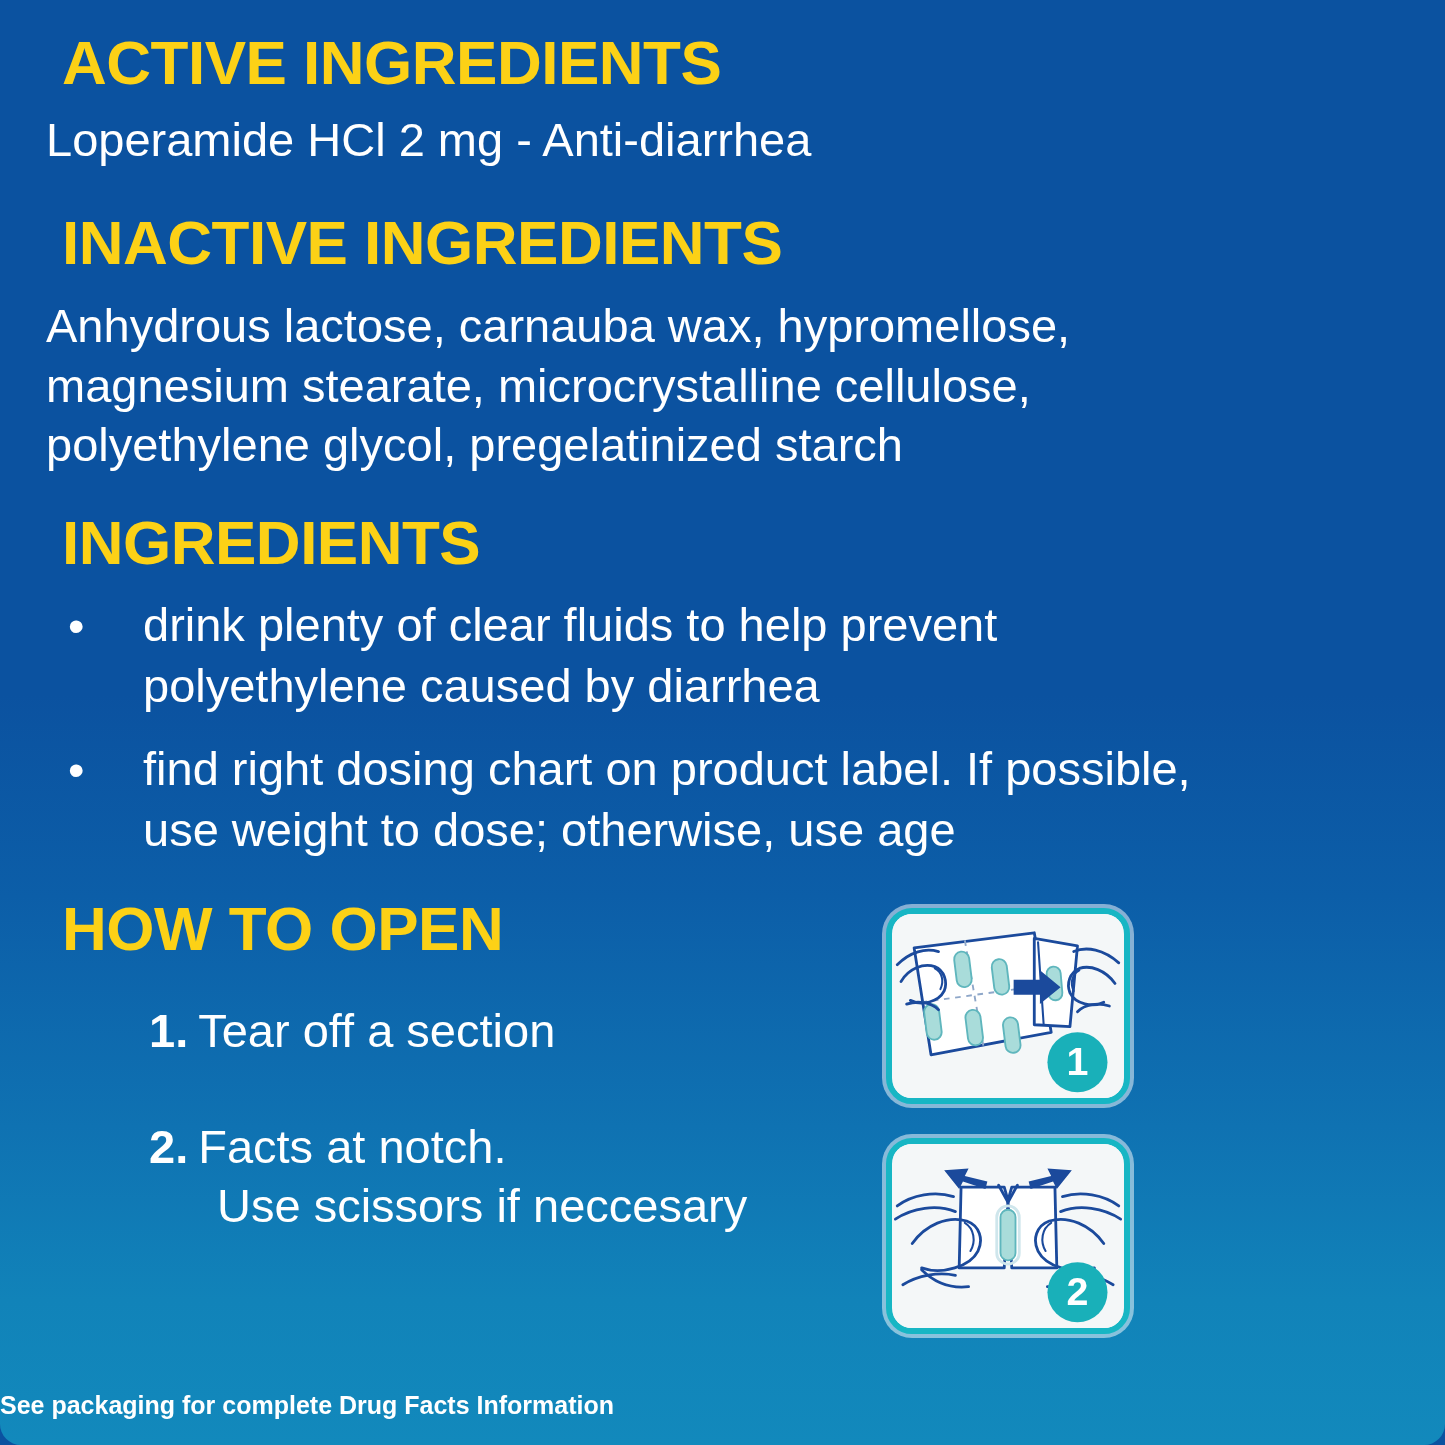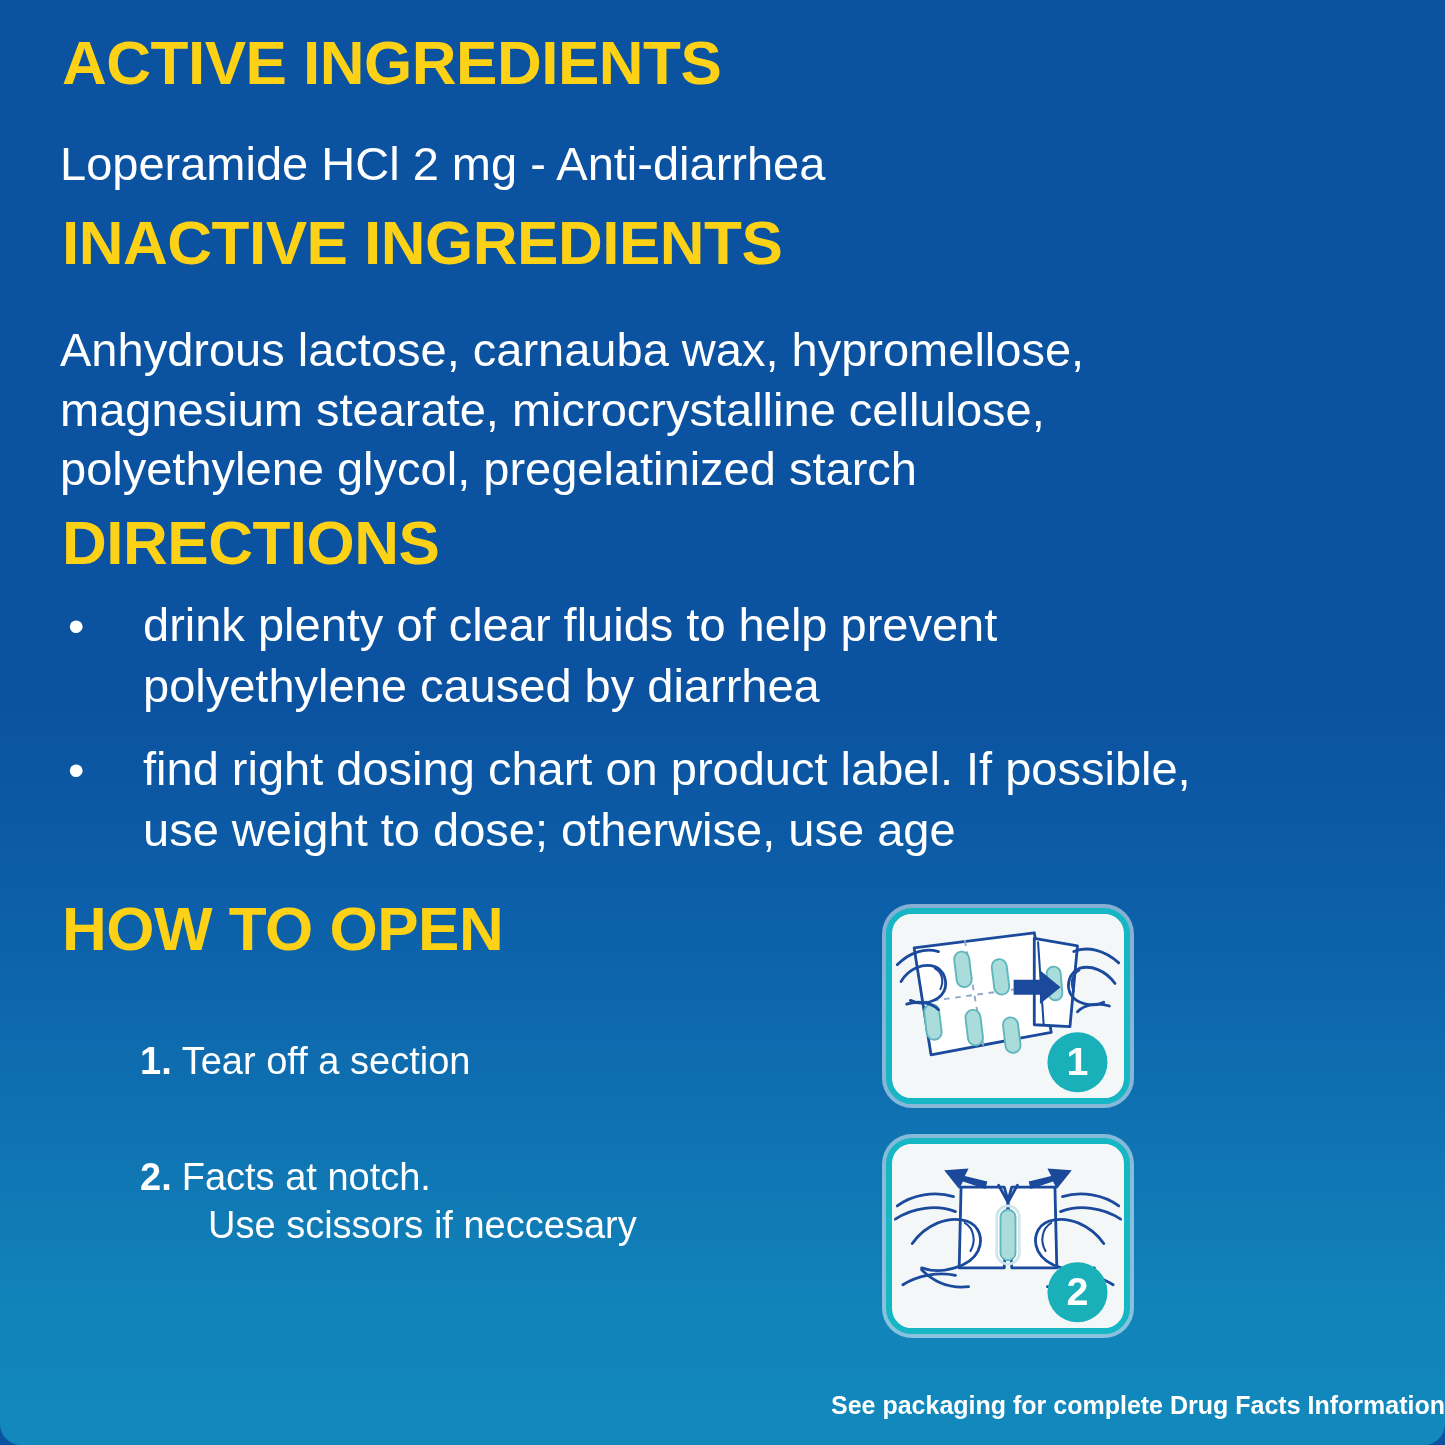--- a/index.html
+++ b/index.html
@@ -29,25 +29,24 @@
     position: absolute;
     left: 62px;
     color: #fcd116;
     font-weight: bold;
     letter-spacing: -0.5px;
     white-space: nowrap;
     line-height: 1;
   }
   .body-text {
     position: absolute;
-    left: 60px;
+    left: 46px;
     color: #ffffff;
     font-weight: 300;
     line-height: 1.27;
-    margin-top: 24px;
   }
 
   
   #h-active      { top: 32px;  font-size: 62px; }
   #p-active      { top: 110px; font-size: 47px; }
 
   
   #h-inactive    { top: 212px; font-size: 62px; }
   #p-inactive    { top: 296px; font-size: 47px; width: 1290px; }
 
@@ -75,43 +74,42 @@
     margin-left: 81px;
   }
   #b1 { top: 594px; }
   #b2 { top: 738px; }
 
   
   #h-howto { top: 898px; font-size: 62px; }
 
   .step-row {
     position: absolute;
-    left: 140px;
-    color: #ffffff;
-    font-size: 38px;
+    left: 149px;
+    color: #ffffff;
+    font-size: 47px;
     font-weight: 300;
     line-height: 1.25;
-    margin-top: 36px;
   }
   .step-row .num {
     font-weight: bold;
     margin-right: 10px;
   }
   .step-row .stxt { font-weight: 300; }
   .step-row .sub  { display: block; margin-left: 68px; }
   #s1 { top: 1002px; }
   #s2 { top: 1118px; }
 
   
   #footer {
     position: absolute;
     left: 0;
     right: 0;
     top: 1391px;
-    text-align: right;
+    text-align: left;
     color: #ffffff;
     font-size: 25px;
     font-weight: bold;
   }
 
   
   .panel {
     position: absolute;
     left: 886px;
     width: 244px;
@@ -137,21 +135,21 @@
   <div class="body-text" id="p-active">Loperamide HCl 2 mg - Anti-diarrhea</div>
 
   <div class="sect-head" id="h-inactive">INACTIVE INGREDIENTS</div>
 
   <div class="body-text" id="p-inactive">
     <div>Anhydrous lactose, carnauba wax, hypromellose,</div>
     <div>magnesium stearate, microcrystalline cellulose,</div>
     <div>polyethylene glycol, pregelatinized starch</div>
   </div>
 
-  <div class="sect-head" id="h-directions">DIRECTIONS</div>
+  <div class="sect-head" id="h-directions">INGREDIENTS</div>
 
   <div class="bullet-row" id="b1">
     <span class="dot">•</span>
     <span class="btxt">drink plenty of clear fluids to help prevent</span>
     <span class="btxt">polyethylene caused by diarrhea</span>
   </div>
 
   <div class="bullet-row" id="b2">
     <span class="dot">•</span>
     <span class="btxt">find right dosing chart on product label. If possible,</span>

